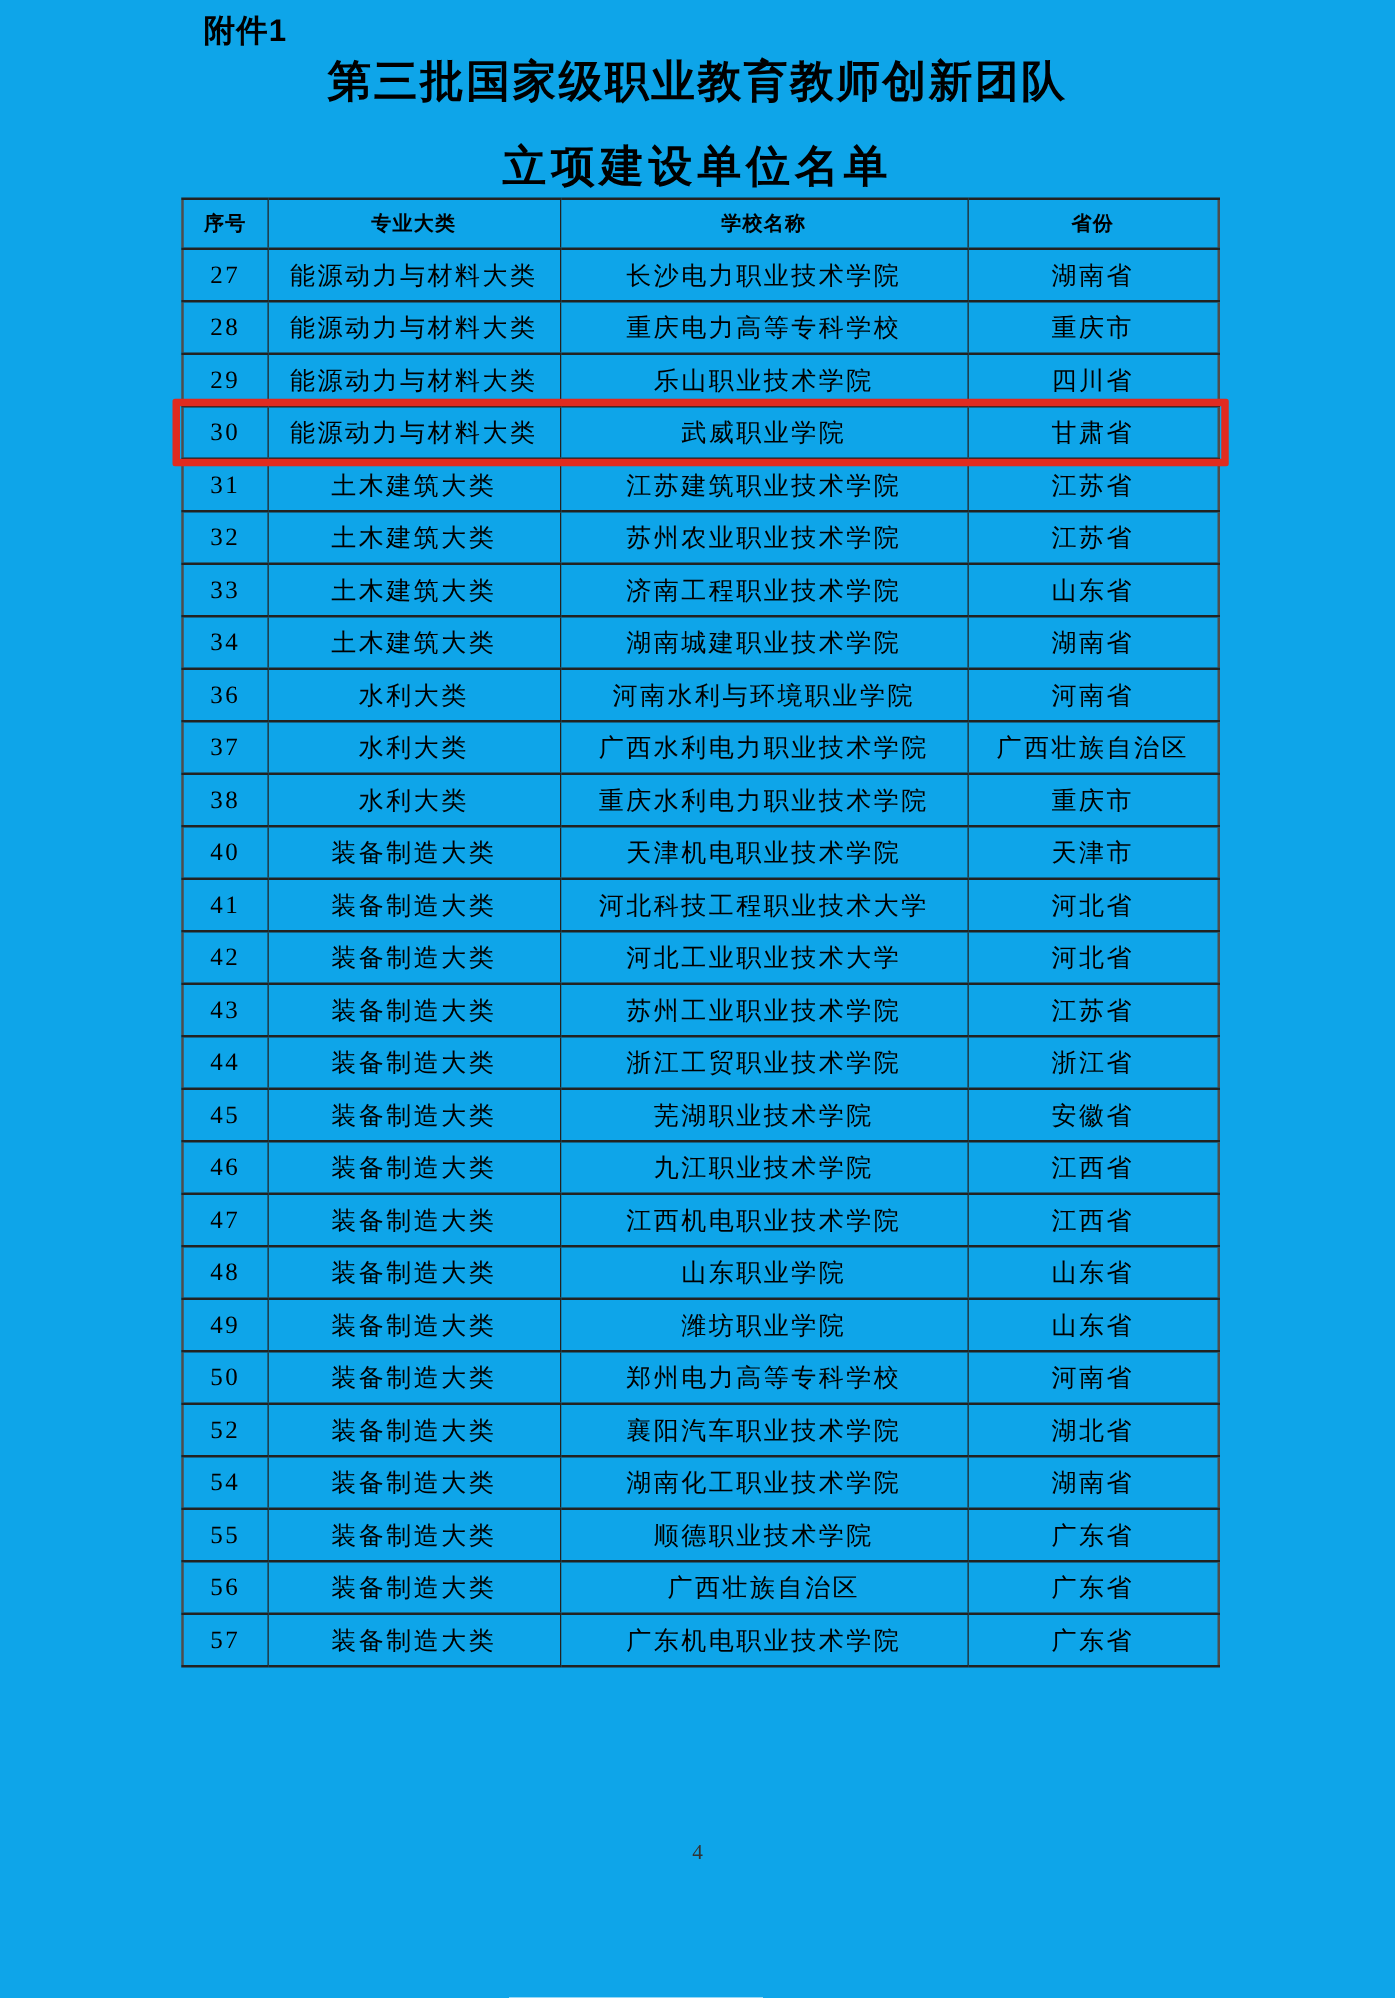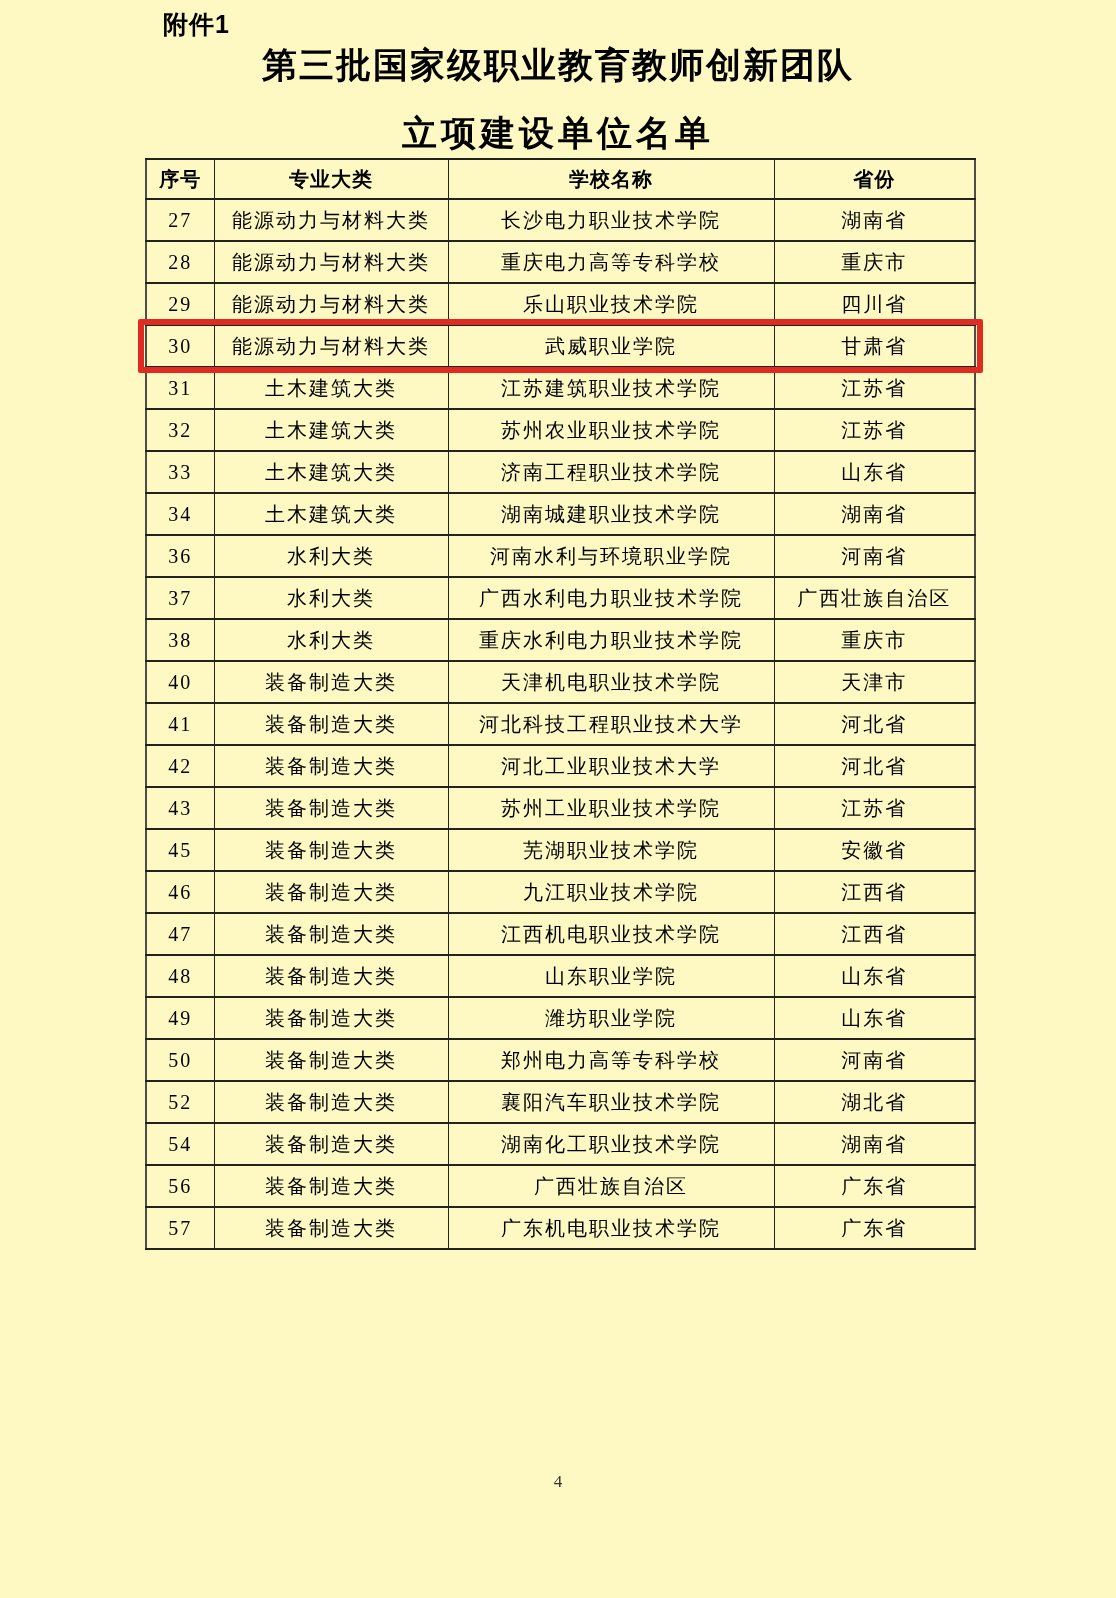--- a/index.html
+++ b/index.html
@@ -1,20 +1,20 @@
 <!DOCTYPE html>
 <html><head>
 <meta charset="utf-8">
 <style>
   html, body { margin: 0; padding: 0; background: #ffffff; }
   .page {
     position: relative;
     width: 1116px;
     height: 1598px;
-    background: #fef9c3;
+    background: #0ea5e9;
     font-family: "Liberation Serif", serif;
     color: #000;
     overflow: hidden;
   }
   .attachment-label {
     position: absolute;
     left: 163px;
     top: 8px;
     font-family: "Liberation Sans", sans-serif;
     font-size: 25px;
@@ -47,21 +47,21 @@
     border-top-width: 2px;
     border-bottom-width: 2px;
     text-align: center;
     vertical-align: middle;
     padding: 0;
     overflow: hidden;
     white-space: nowrap;
   }
   table.units th {
     height: 38px;
-    font-size: 20px;
+    font-size: 16px;
     font-weight: bold;
     letter-spacing: 1px;
   }
   table.units td {
     height: 40px;
     font-size: 20px;
     letter-spacing: 2px;
   }
   col.c-no       { width: 68px; }
   col.c-category { width: 234px; }
@@ -199,20 +199,26 @@
           <td class="cell-school">河北工业职业技术大学</td>
           <td class="cell-province">河北省</td>
         </tr>
         <tr>
           <td class="cell-no">43</td>
           <td class="cell-category">装备制造大类</td>
           <td class="cell-school">苏州工业职业技术学院</td>
           <td class="cell-province">江苏省</td>
         </tr>
         <tr>
+          <td class="cell-no">44</td>
+          <td class="cell-category">装备制造大类</td>
+          <td class="cell-school">浙江工贸职业技术学院</td>
+          <td class="cell-province">浙江省</td>
+        </tr>
+        <tr>
           <td class="cell-no">45</td>
           <td class="cell-category">装备制造大类</td>
           <td class="cell-school">芜湖职业技术学院</td>
           <td class="cell-province">安徽省</td>
         </tr>
         <tr>
           <td class="cell-no">46</td>
           <td class="cell-category">装备制造大类</td>
           <td class="cell-school">九江职业技术学院</td>
           <td class="cell-province">江西省</td>
@@ -247,20 +253,26 @@
           <td class="cell-school">襄阳汽车职业技术学院</td>
           <td class="cell-province">湖北省</td>
         </tr>
         <tr>
           <td class="cell-no">54</td>
           <td class="cell-category">装备制造大类</td>
           <td class="cell-school">湖南化工职业技术学院</td>
           <td class="cell-province">湖南省</td>
         </tr>
         <tr>
+          <td class="cell-no">55</td>
+          <td class="cell-category">装备制造大类</td>
+          <td class="cell-school">顺德职业技术学院</td>
+          <td class="cell-province">广东省</td>
+        </tr>
+        <tr>
           <td class="cell-no">56</td>
           <td class="cell-category">装备制造大类</td>
           <td class="cell-school">广西壮族自治区</td>
           <td class="cell-province">广东省</td>
         </tr>
         <tr>
           <td class="cell-no">57</td>
           <td class="cell-category">装备制造大类</td>
           <td class="cell-school">广东机电职业技术学院</td>
           <td class="cell-province">广东省</td>

